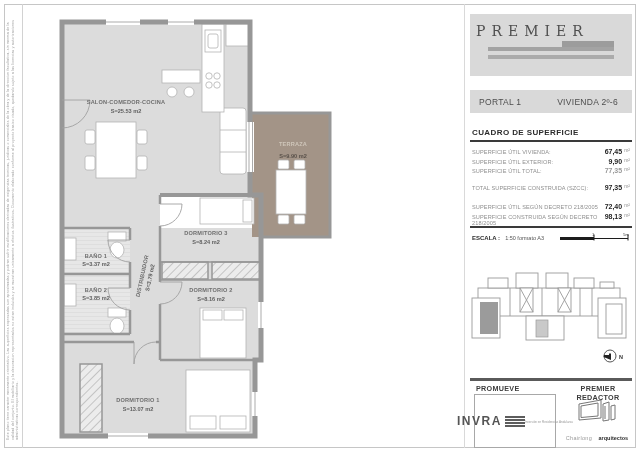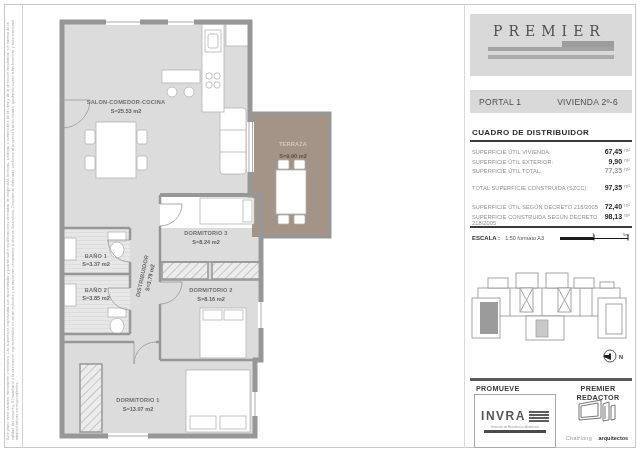--- a/index.html
+++ b/index.html
@@ -18,21 +18,21 @@
   .plan svg{display:block;}
   .room-label{font-size:5.6px;fill:#6e6e6e;text-anchor:middle;font-weight:bold;letter-spacing:.2px;}
   .room-area{font-size:5.6px;fill:#5f5f5f;text-anchor:middle;font-weight:bold;}
   .terr-name{fill:#cfc6ba;}
   .terr-area{fill:#59514a;}
 
   
   .tb{position:absolute;left:470px;top:0;width:162px;height:452px;font-family:"Liberation Sans",sans-serif;}
   .brandbox{position:absolute;left:0;top:14px;width:162px;height:62px;background:#d9d9d9;}
   .brandname{font-family:"DejaVu Serif","Liberation Serif",serif;font-size:14px;letter-spacing:6px;
-             color:#4f4f4f;text-align:center;padding:9px 9px 0 6px;}
+             color:#4f4f4f;text-align:left;padding:9px 9px 0 6px;}
   .bars{position:relative;width:126px;height:20px;margin:2px auto 0 auto;}
   .bar-block{position:absolute;right:0;top:0;width:52px;height:10px;background:#9c9c9c;}
   .bar-thin1{position:absolute;left:0;top:6px;width:126px;height:4px;background:#a3a3a3;}
   .bar-thin2{position:absolute;left:0;top:14px;width:126px;height:4px;background:#ababab;}
 
   .portalbox{position:absolute;left:0;top:90px;width:162px;height:23px;background:#d9d9d9;
              display:flex;align-items:center;justify-content:space-between;padding:0 14px 0 9px;box-sizing:border-box;}
   .portalbox span{font-size:8.5px;color:#4d4d4d;letter-spacing:.3px;}
 
   .cuadro{position:absolute;left:0;top:126px;width:162px;}
@@ -53,21 +53,21 @@
 
   .situ{position:absolute;left:0;top:252px;width:162px;}
   .situ-title{font-size:7.6px;font-weight:bold;color:#2c2c2c;letter-spacing:.2px;}
 
   .footline{position:absolute;left:0;top:378px;width:162px;height:3px;background:#5a5a5a;}
   .flabels{position:absolute;left:0;top:384px;width:162px;display:flex;padding-left:6px;}
   .flabels .pl{width:82px;font-size:7.2px;font-weight:bold;color:#3c3c3c;letter-spacing:.3px;}
   .flabels .el{flex:1;text-align:center;font-size:7.2px;font-weight:bold;color:#3c3c3c;letter-spacing:.3px;}
 
   .invra{position:absolute;left:4px;top:394px;width:80px;height:52px;border:1px solid #a8a8a8;background:#fff;
-         display:flex;flex-direction:column;align-items:center;justify-content:center;}
+         display:flex;flex-direction:row;align-items:center;justify-content:center;}
   .invra-row{display:flex;align-items:center;}
   .invra-name{font-size:12px;letter-spacing:1.5px;color:#555;font-weight:600;}
   .invra-flag{margin-left:3px;display:flex;flex-direction:column;gap:1px;}
   .invra-flag i{display:block;width:20px;height:2px;background:#5d5d5d;}
   .invra-tag{margin-top:2px;font-size:3px;color:#9a9a9a;white-space:nowrap;}
   .invra-bar{margin-top:1px;width:62px;height:3px;background:#4a4a4a;}
 
   .equipo{position:absolute;left:92px;top:394px;width:70px;height:52px;display:flex;flex-direction:column;
           align-items:center;justify-content:center;}
   .firm{margin-top:2px;white-space:nowrap;}
@@ -236,21 +236,21 @@
         <div class="bar-thin2"></div>
       </div>
     </div>
 
     <div class="portalbox">
       <span>PORTAL 1</span>
       <span>VIVIENDA 2º-6</span>
     </div>
 
     <div class="cuadro">
-      <div class="cuadro-title">CUADRO DE DISTRIBUIDOR</div>
+      <div class="cuadro-title">CUADRO DE SUPERFICIE</div>
 
       <div class="srow" style="margin-top:6px;">
         <span class="lbl">SUPERFICIE ÚTIL VIVIENDA:</span>
         <span class="val">67,45</span>
         <span class="unit">m²</span>
       </div>
       <div class="srow">
         <span class="lbl">SUPERFICIE ÚTIL EXTERIOR:</span>
         <span class="val">9,90</span>
         <span class="unit">m²</span>

